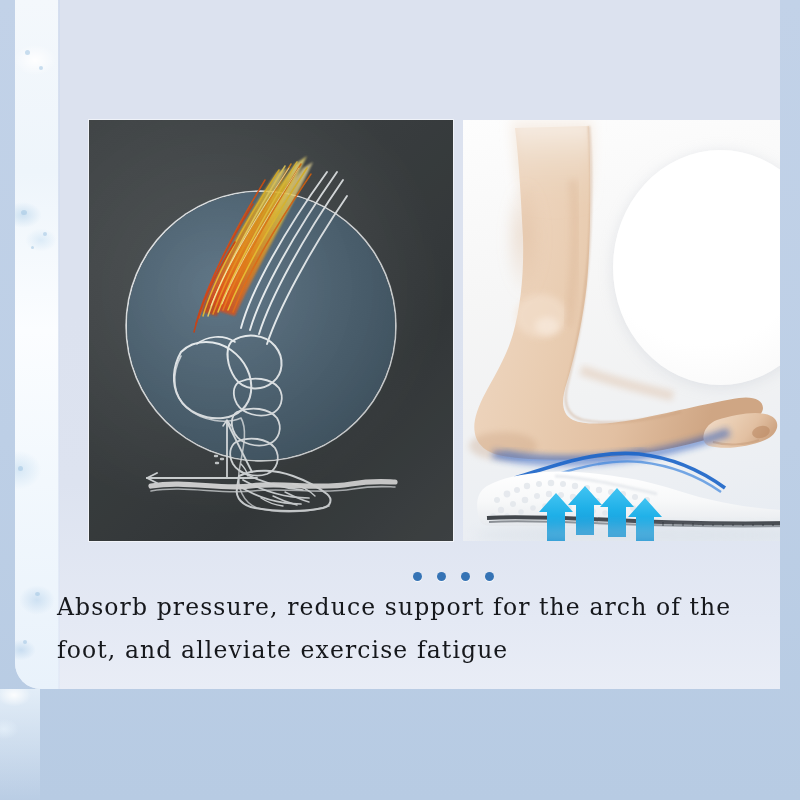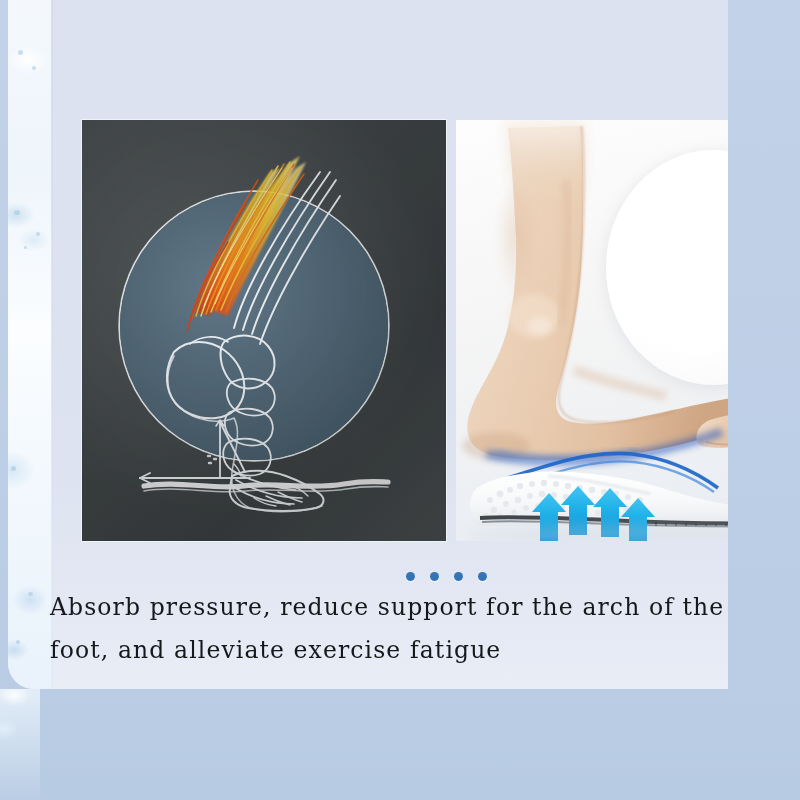--- a/index.html
+++ b/index.html
@@ -17,26 +17,27 @@
   }
 
   
   .bg-bottom {
     position: absolute;
     left: 0; top: 0; right: 0; bottom: 0;
     background: linear-gradient(180deg,#c2d2e8 0%, #bdcfe6 55%, #b7cbe3 100%);
   }
   .card {
     position: absolute;
-    left: 8px; top: 0;
+    left: 15px; top: 0;
     width: 720px;
     height: 689px;
     background: linear-gradient(180deg,#dce2ef 0%, #dce2ef 46%, #dde3f0 70%, #e4e9f4 90%, #e9edf6 100%);
     border-bottom-left-radius: 26px;
     overflow: hidden;
+    padding-left: 45px;
   }
   
   .frost-strip {
     position: absolute;
     left: 0; top: 0;
     width: 44px;
     height: 689px;
     background:
       radial-gradient(ellipse 30px 22px at 20px 60px, rgba(255,255,255,.95), rgba(255,255,255,0) 70%),
       radial-gradient(ellipse 26px 18px at 8px 215px, rgba(200,222,240,.85), rgba(255,255,255,0) 72%),

